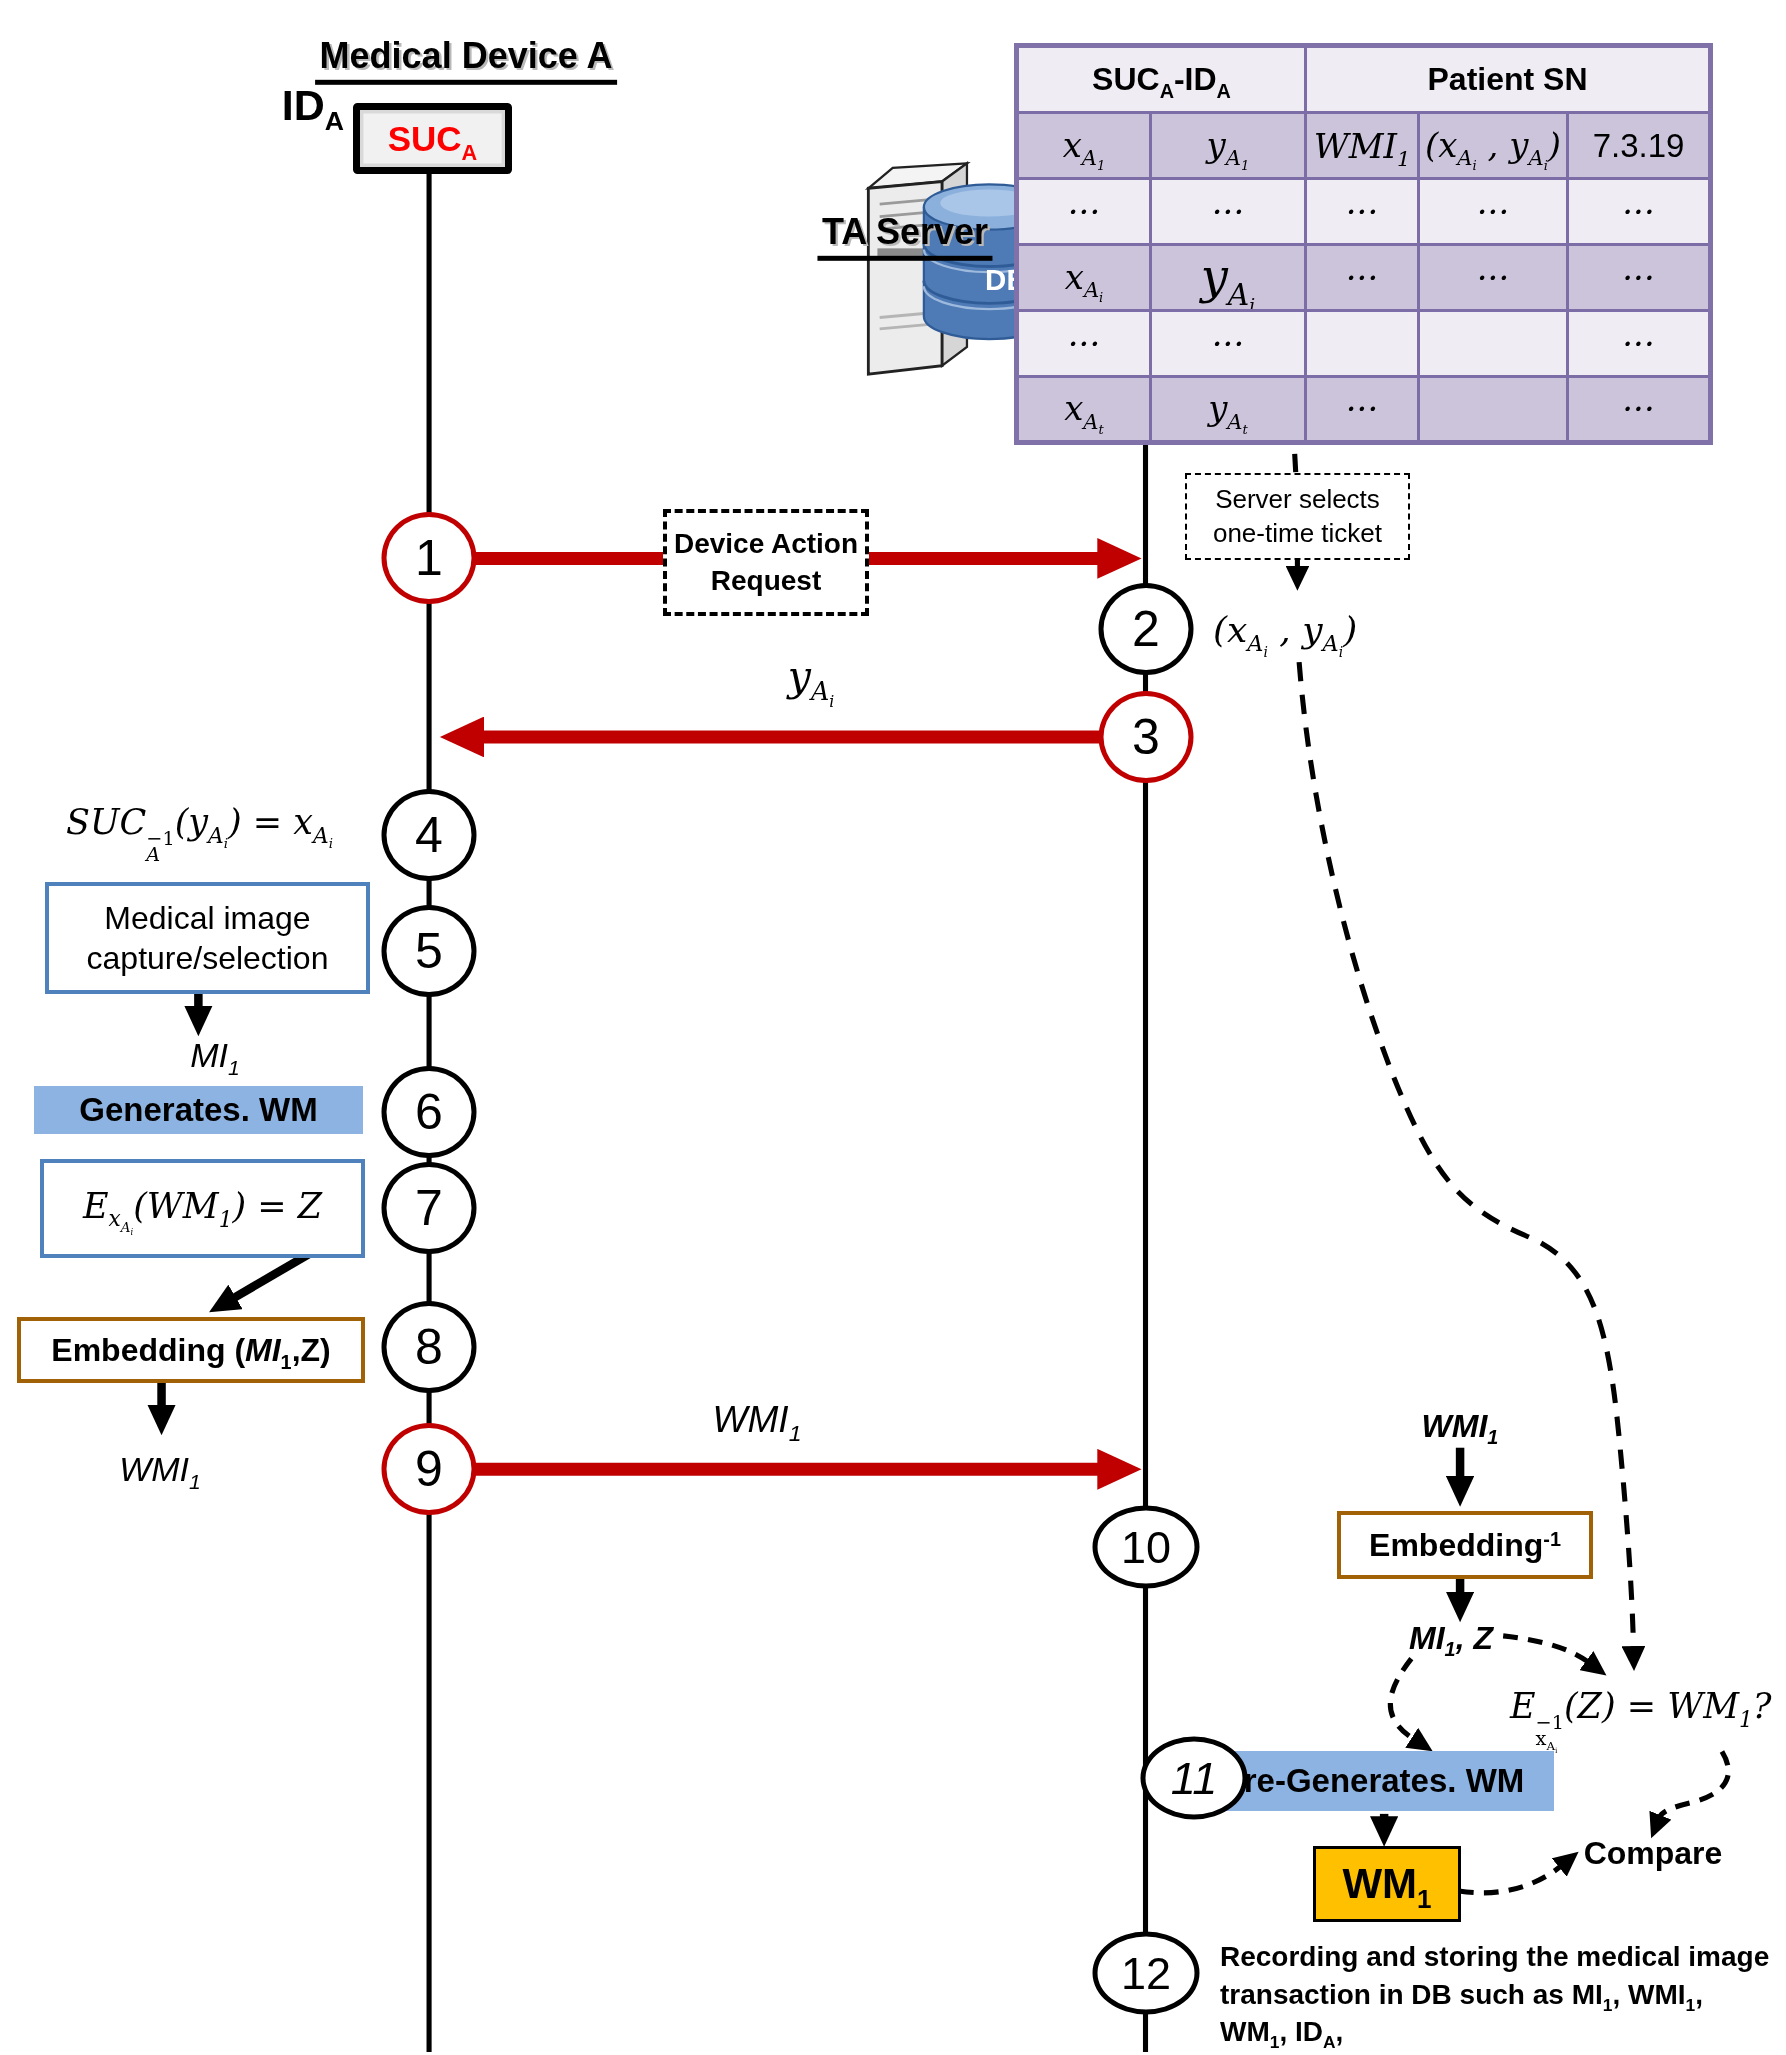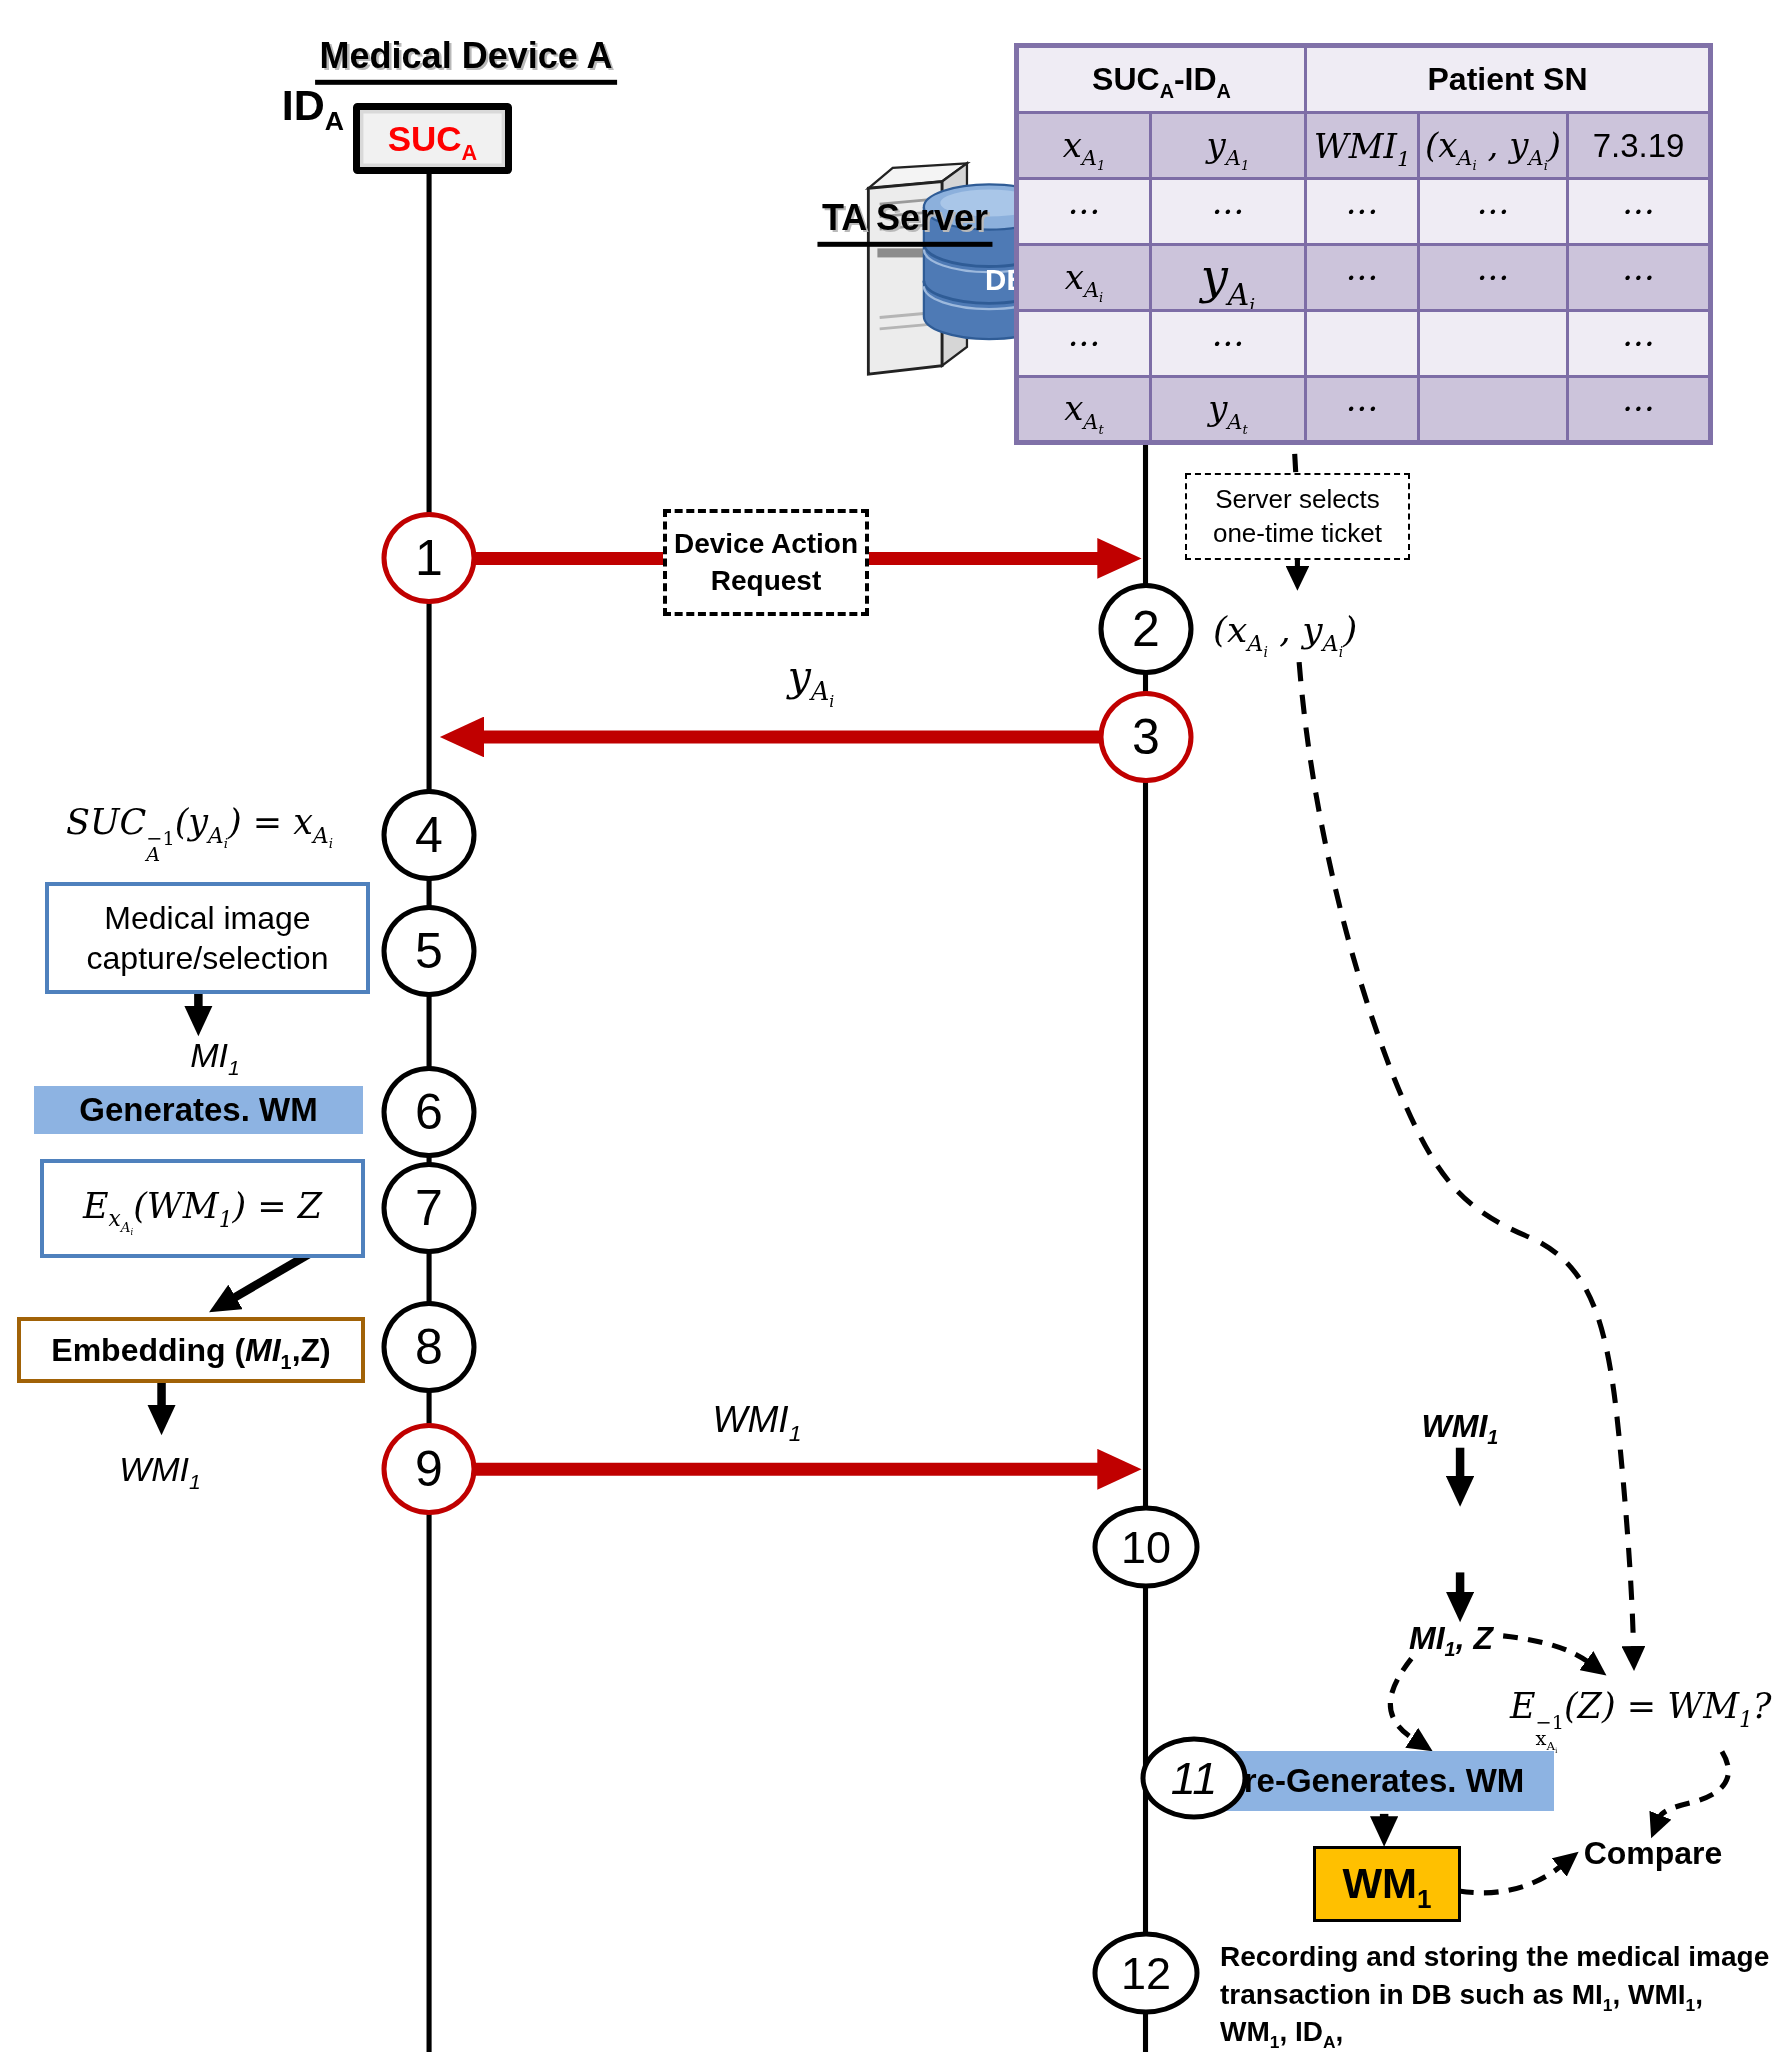--- a/index.html
+++ b/index.html
@@ -110,21 +110,21 @@
       <ellipse cx="1745" cy="358" rx="86" ry="24" fill="#a9c6e8"></ellipse>
       <text class="dbtext" x="1738" y="512">DB</text>
     </g>
   </svg>
 
   <div class="abs ctr actor-title" style="left:466px;top:60px;">Medical Device A</div>
   <div class="abs ctr id-label" style="left:313px;top:105px;">ID<sub>A</sub></div>
   <div class="abs suc-box" style="left:353px;top:103px;width:145px;height:57px;">
     <span>SUC<sub>A</sub></span>
   </div>
-  <div class="abs ctr actor-title" style="left:905px;top:222px;">TA Server</div>
+  <div class="abs ctr actor-title" style="left:905px;top:236px;">TA Server</div>
 
   <table class="db abs" style="left:1014px;top:43px;width:694px;height:398px;">
     <colgroup>
         <col style="width:134px">
         <col style="width:155px">
         <col style="width:113px">
         <col style="width:149px">
         <col style="width:143px">
       </colgroup>
     <thead>
@@ -195,20 +195,23 @@
   <div class="abs proc-box blue-border" style="left:40px;top:1159px;width:317px;height:91px;">
     <span class="math"><i>E</i><sub>x<sub>A<sub>i</sub></sub></sub>(<i>WM</i><sub>1</sub>) = <i>Z</i></span>
   </div>
   <div class="abs proc-box black-border" style="left:17px;top:1317px;width:340px;height:58px;">
     <span>Embedding (<i>MI</i><sub>1</sub>,Z)</span>
   </div>
   <div class="abs ctr math-sans" style="left:160px;top:1469px;"><i>WMI</i><sub>1</sub></div>
   <div class="abs ctr math-sans" style="left:757px;top:1420px;font-size:37px;"><i>WMI</i><sub>1</sub></div>
 
   <div class="abs ctr math-sans heavy" style="left:1460px;top:1426px;"><i>WMI</i><sub>1</sub></div>
+  <div class="abs proc-box black-border" style="left:1337px;top:1511px;width:248px;height:60px;">
+    <span>Embedding<sup>-1</sup></span>
+  </div>
   <div class="abs ctr math-sans heavy" style="left:1451px;top:1638px;"><i>MI</i><sub>1</sub>, <i>Z</i></div>
   <div class="abs math" style="left:1510px;top:1686px;"><i>E</i><span class="stk">
         <span>−1</span>
         <span>x<sub>A<sub>i</sub></sub></span>
       </span>(<i>Z</i>) = <i>WM</i><sub>1</sub>?</div>
   <div class="abs proc-box fill-blue" style="left:1214px;top:1751px;width:340px;height:60px;">
     <span>re-Generates. WM</span>
   </div>
   <div class="abs proc-box fill-orange" style="left:1313px;top:1846px;width:142px;height:70px;">
     <span>WM<sub>1</sub></span>

